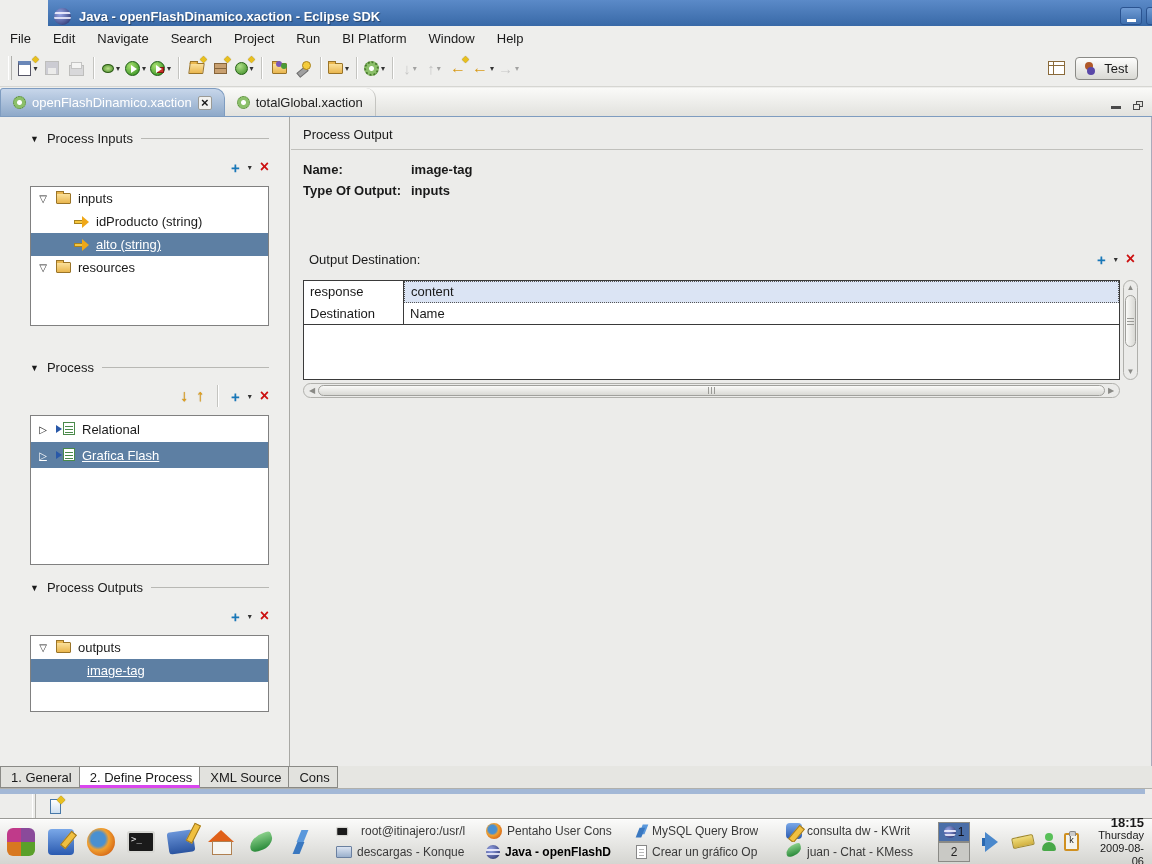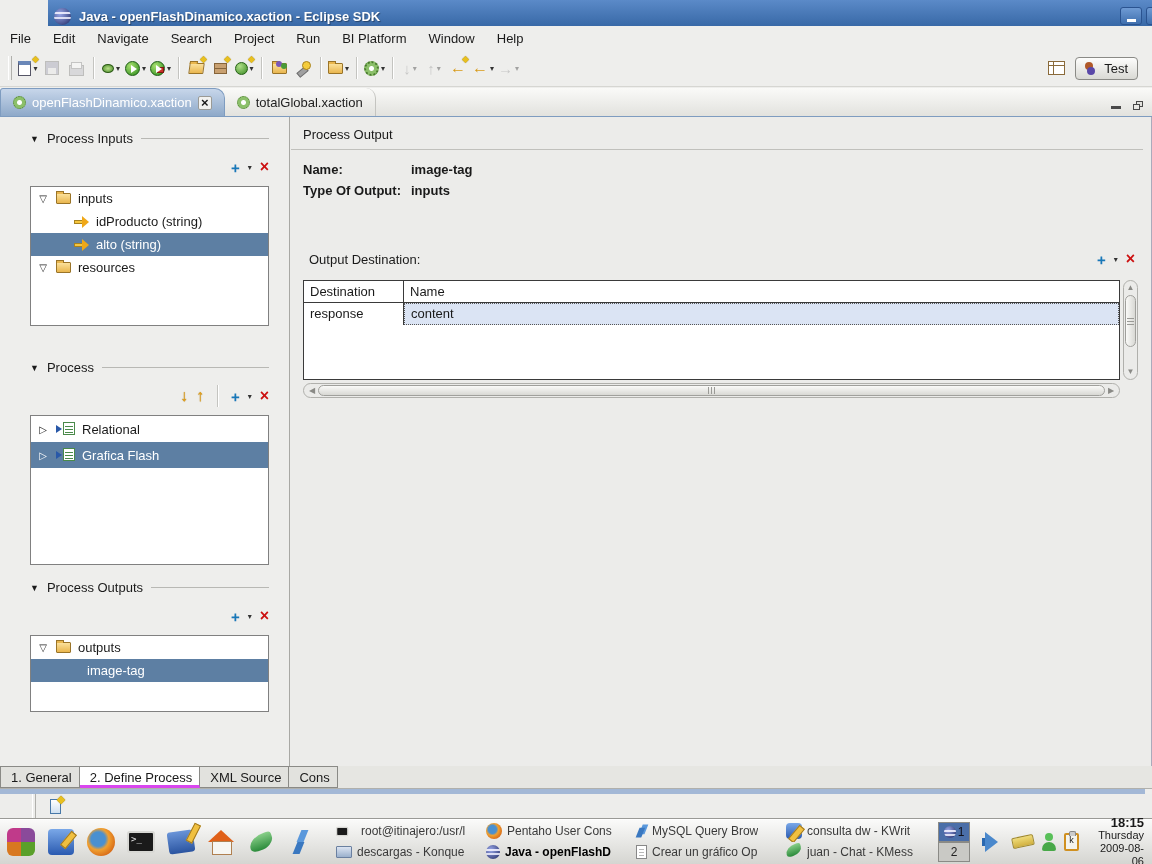--- a/index.html
+++ b/index.html
@@ -89,21 +89,21 @@
   .shdr .tw { font-size:9px; color:#1a1a1a; }
   .shdr .line { flex:1; height:1px; background:#b8b8b4; }
   .minibar { display:flex; justify-content:flex-end; align-items:center; gap:8px; height:20px; margin-top:11px; }
   .addbtn { color:#1878b8; font-weight:bold; font-size:15px; line-height:1; text-shadow:0 1px 0 #bcd; }
   .delbtn { color:#cc1010; font-weight:bold; font-size:16px; line-height:1; }
   .goldmove { color:#e8a01c; font-weight:bold; font-size:16px; line-height:1; text-shadow:0 0 1px #8a6a00; }
   .treebox { margin-top:9px; background:#fff; border:1px solid #808080; overflow:hidden; }
   .trow { height:23px; display:flex; align-items:center; gap:7px; padding-left:6px; }
   .trow.child { padding-left:42px; }
   .trow.child2 { padding-left:56px; }
-  .trow.selected { background:#5d7fa3; color:#fff; }
+  .trow.selected { background:#5d7fa3; color:#fff;text-decoration:underline; }
   .twistie { font-size:10px; color:#222; width:12px; text-align:center; }
   .trow.selected .twistie { color:#fff; }
   .doc { width:11px; height:14px; background:#fff; border:1px solid #888; position:relative; }
   .doc::before { content:""; position:absolute; top:3px; left:2px; right:2px; height:1px; background:#b8b8b8; box-shadow:0 3px 0 #b8b8b8, 0 6px 0 #b8b8b8; }
   .blockarrow { position:relative; width:16px; height:14px; flex:0 0 16px; }
   .blockarrow .bar { position:absolute; left:1px; top:5px; width:8px; height:4px; background:#f6c63e; border:1px solid #a8821e; border-right:none; }
   .blockarrow .head { position:absolute; left:9px; top:1px; border-top:6px solid transparent; border-bottom:6px solid transparent; border-left:7px solid #f0a818; }
   .proc-icon { position:relative; width:19px; height:14px; flex:0 0 19px; }
   .proc-icon .arr { position:absolute; left:0; top:3px; border-top:4px solid transparent; border-bottom:4px solid transparent; border-left:6px solid #2858a8; }
   .proc-icon .tbl { position:absolute; right:0; top:0; width:12px; height:13px; background:#fff; border:1px solid #4a8a4a; }
@@ -446,27 +446,27 @@
       <span class="flabel2">Output Destination:</span>
       <span class="minibar">
         <span class="addbtn">+</span>
         <span class="dd">▾</span>
         <span class="delbtn">×</span>
       </span>
     </div>
     <div class="table-wrap">
       <div>
         <div class="dtable">
+          <div class="drow">
+            <span class="dcell c1">response</span>
+            <span class="dcell c2 editsel">content</span>
+          </div>
           <div class="drow hdr">
             <span class="dcell c1">Destination</span>
             <span class="dcell c2">Name</span>
-          </div>
-          <div class="drow">
-            <span class="dcell c1">response</span>
-            <span class="dcell c2 editsel">content</span>
           </div>
         </div>
         <div class="hscroll">
           <span class="harrow">◀</span>
           <span class="hthumb">
               <i></i>
               <i></i>
               <i></i>
             </span>
           <span class="harrow">▶</span>

